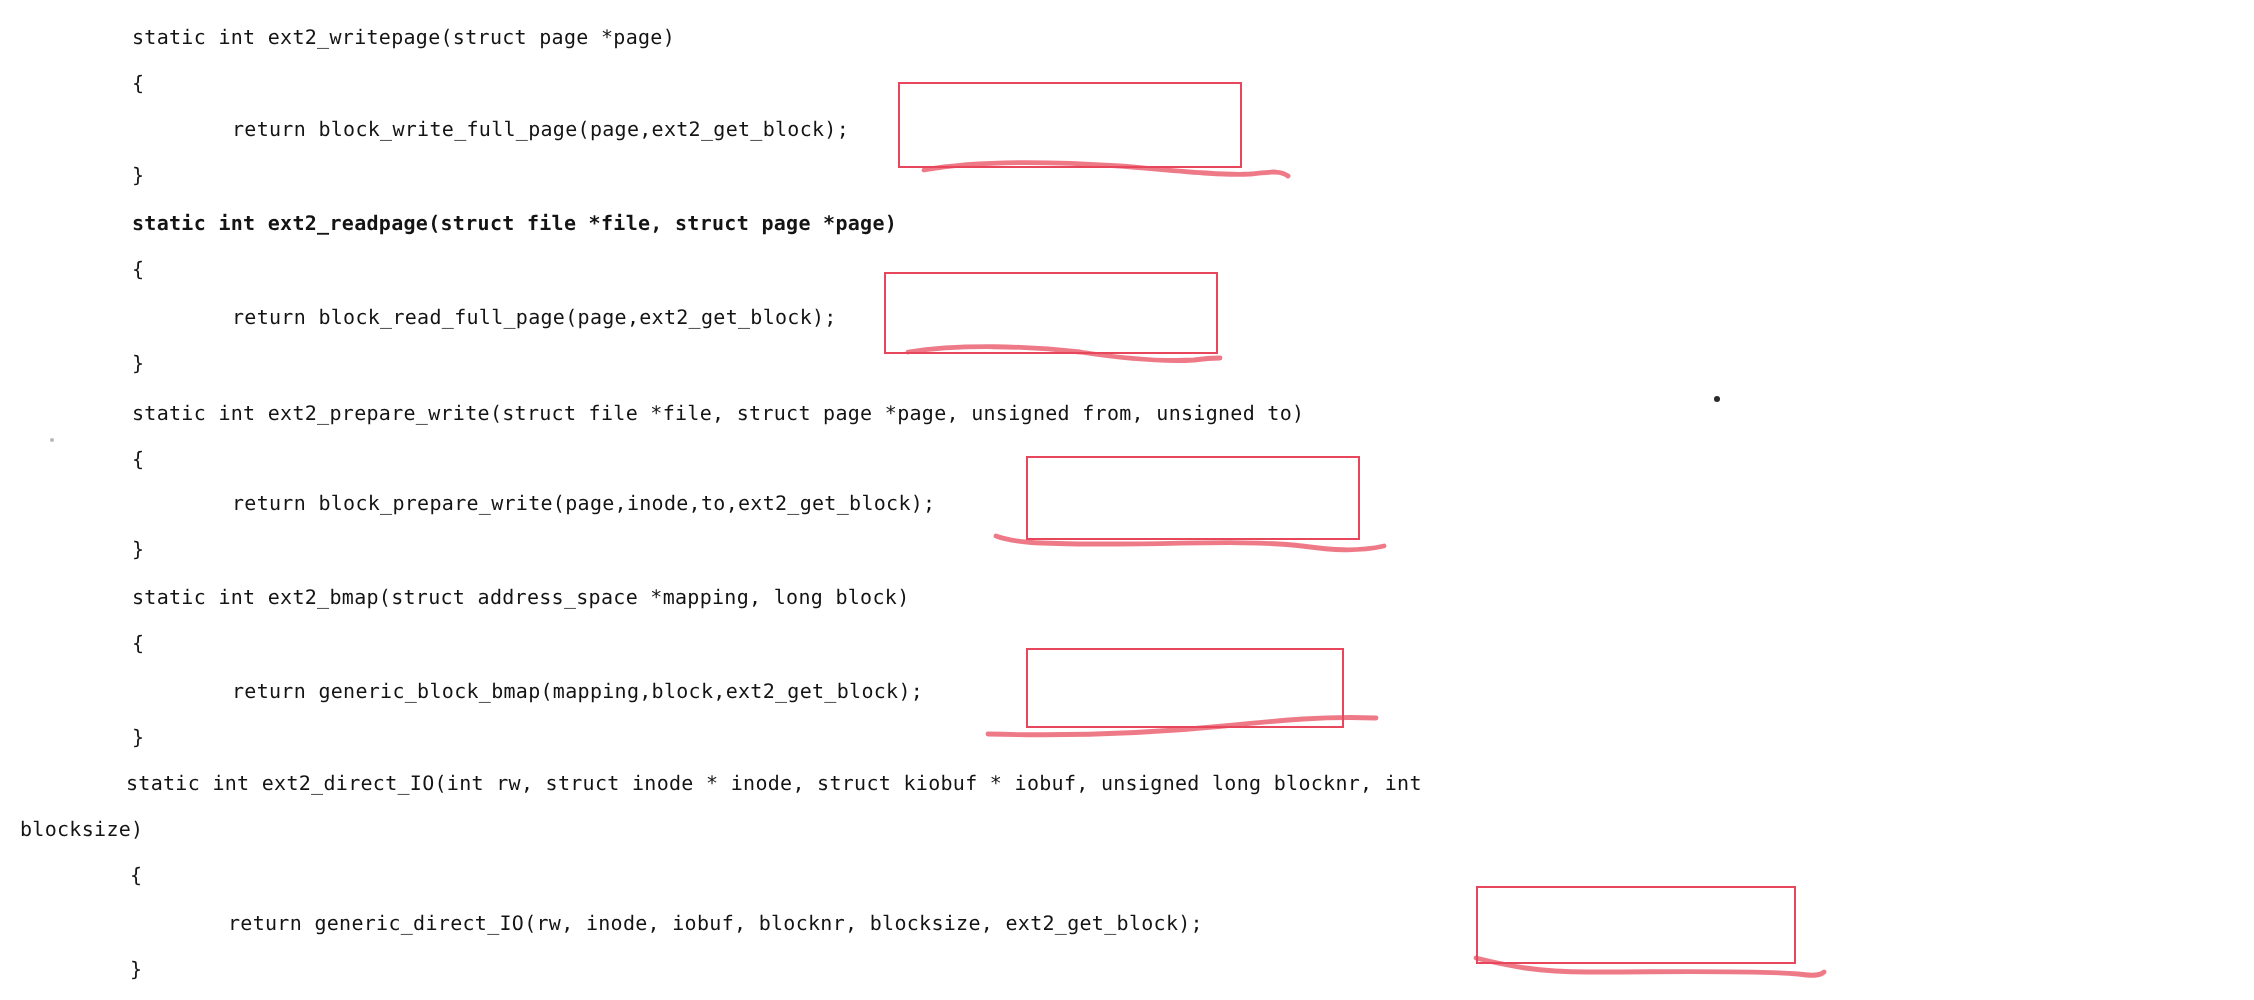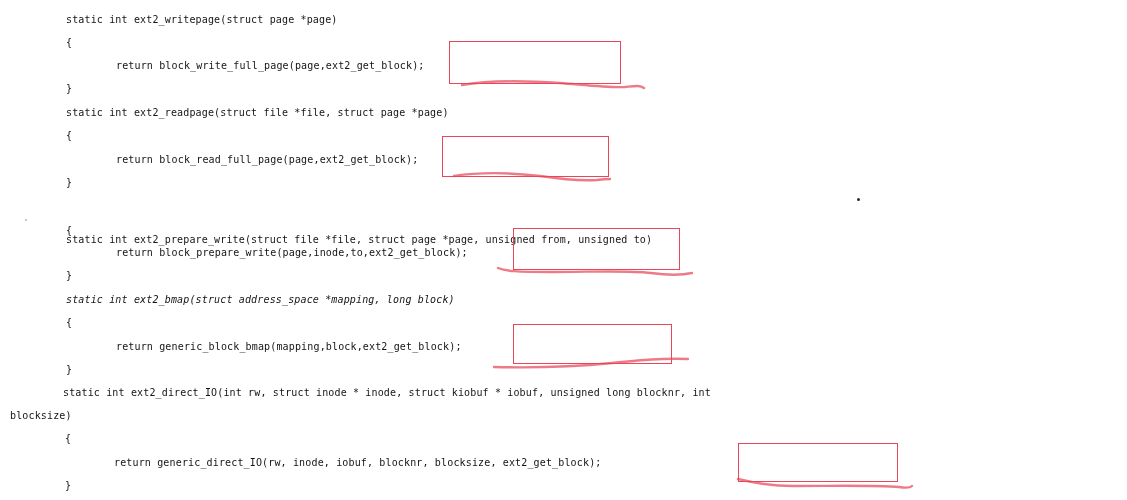--- a/index.html
+++ b/index.html
@@ -49,29 +49,29 @@
 </head>
 <body>
 
 <div id="page">
 
   <div id="code-layer">
       <div class="code-line" style="left: 66px; top: 12px;">static int ext2_writepage(struct page *page)</div>
       <div class="code-line" style="left: 66px; top: 35px;">{</div>
       <div class="code-line" style="left: 116px; top: 58px; text-align: center;">return block_write_full_page(page,ext2_get_block);</div>
       <div class="code-line" style="left: 66px; top: 81px;">}</div>
-      <div class="code-line" style="left: 66px; top: 105px;">static int ext2_readpage(struct file *file, struct page *page)</div>
+      <div class="code-line" style="left: 66px; top: 105px; font-weight: bold;">static int ext2_readpage(struct file *file, struct page *page)</div>
       <div class="code-line" style="left: 66px; top: 128px;">{</div>
       <div class="code-line" style="left: 116px; top: 152px; text-align: right;">return block_read_full_page(page,ext2_get_block);</div>
       <div class="code-line" style="left: 66px; top: 175px;">}</div>
-      <div class="code-line" style="left: 66px; top: 200px; margin-top: 32px;">static int ext2_prepare_write(struct file *file, struct page *page, unsigned from, unsigned to)</div>
+      <div class="code-line" style="left: 66px; top: 200px;">static int ext2_prepare_write(struct file *file, struct page *page, unsigned from, unsigned to)</div>
       <div class="code-line" style="left: 66px; top: 223px;">{</div>
       <div class="code-line" style="left: 116px; top: 245px;">return block_prepare_write(page,inode,to,ext2_get_block);</div>
       <div class="code-line" style="left: 66px; top: 268px;">}</div>
-      <div class="code-line" style="left: 66px; top: 292px; font-style: italic;">static int ext2_bmap(struct address_space *mapping, long block)</div>
+      <div class="code-line" style="left: 66px; top: 292px;">static int ext2_bmap(struct address_space *mapping, long block)</div>
       <div class="code-line" style="left: 66px; top: 315px;">{</div>
       <div class="code-line" style="left: 116px; top: 339px;">return generic_block_bmap(mapping,block,ext2_get_block);</div>
       <div class="code-line" style="left: 66px; top: 362px;">}</div>
       <div class="code-line" style="left: 63px; top: 385px;">static int ext2_direct_IO(int rw, struct inode * inode, struct kiobuf * iobuf, unsigned long blocknr, int</div>
       <div class="code-line" style="left: 10px; top: 408px;">blocksize)</div>
       <div class="code-line" style="left: 65px; top: 431px;">{</div>
       <div class="code-line" style="left: 114px; top: 455px; text-align: center;">return generic_direct_IO(rw, inode, iobuf, blocknr, blocksize, ext2_get_block);</div>
       <div class="code-line" style="left: 65px; top: 478px;">}</div>
     </div>
 

